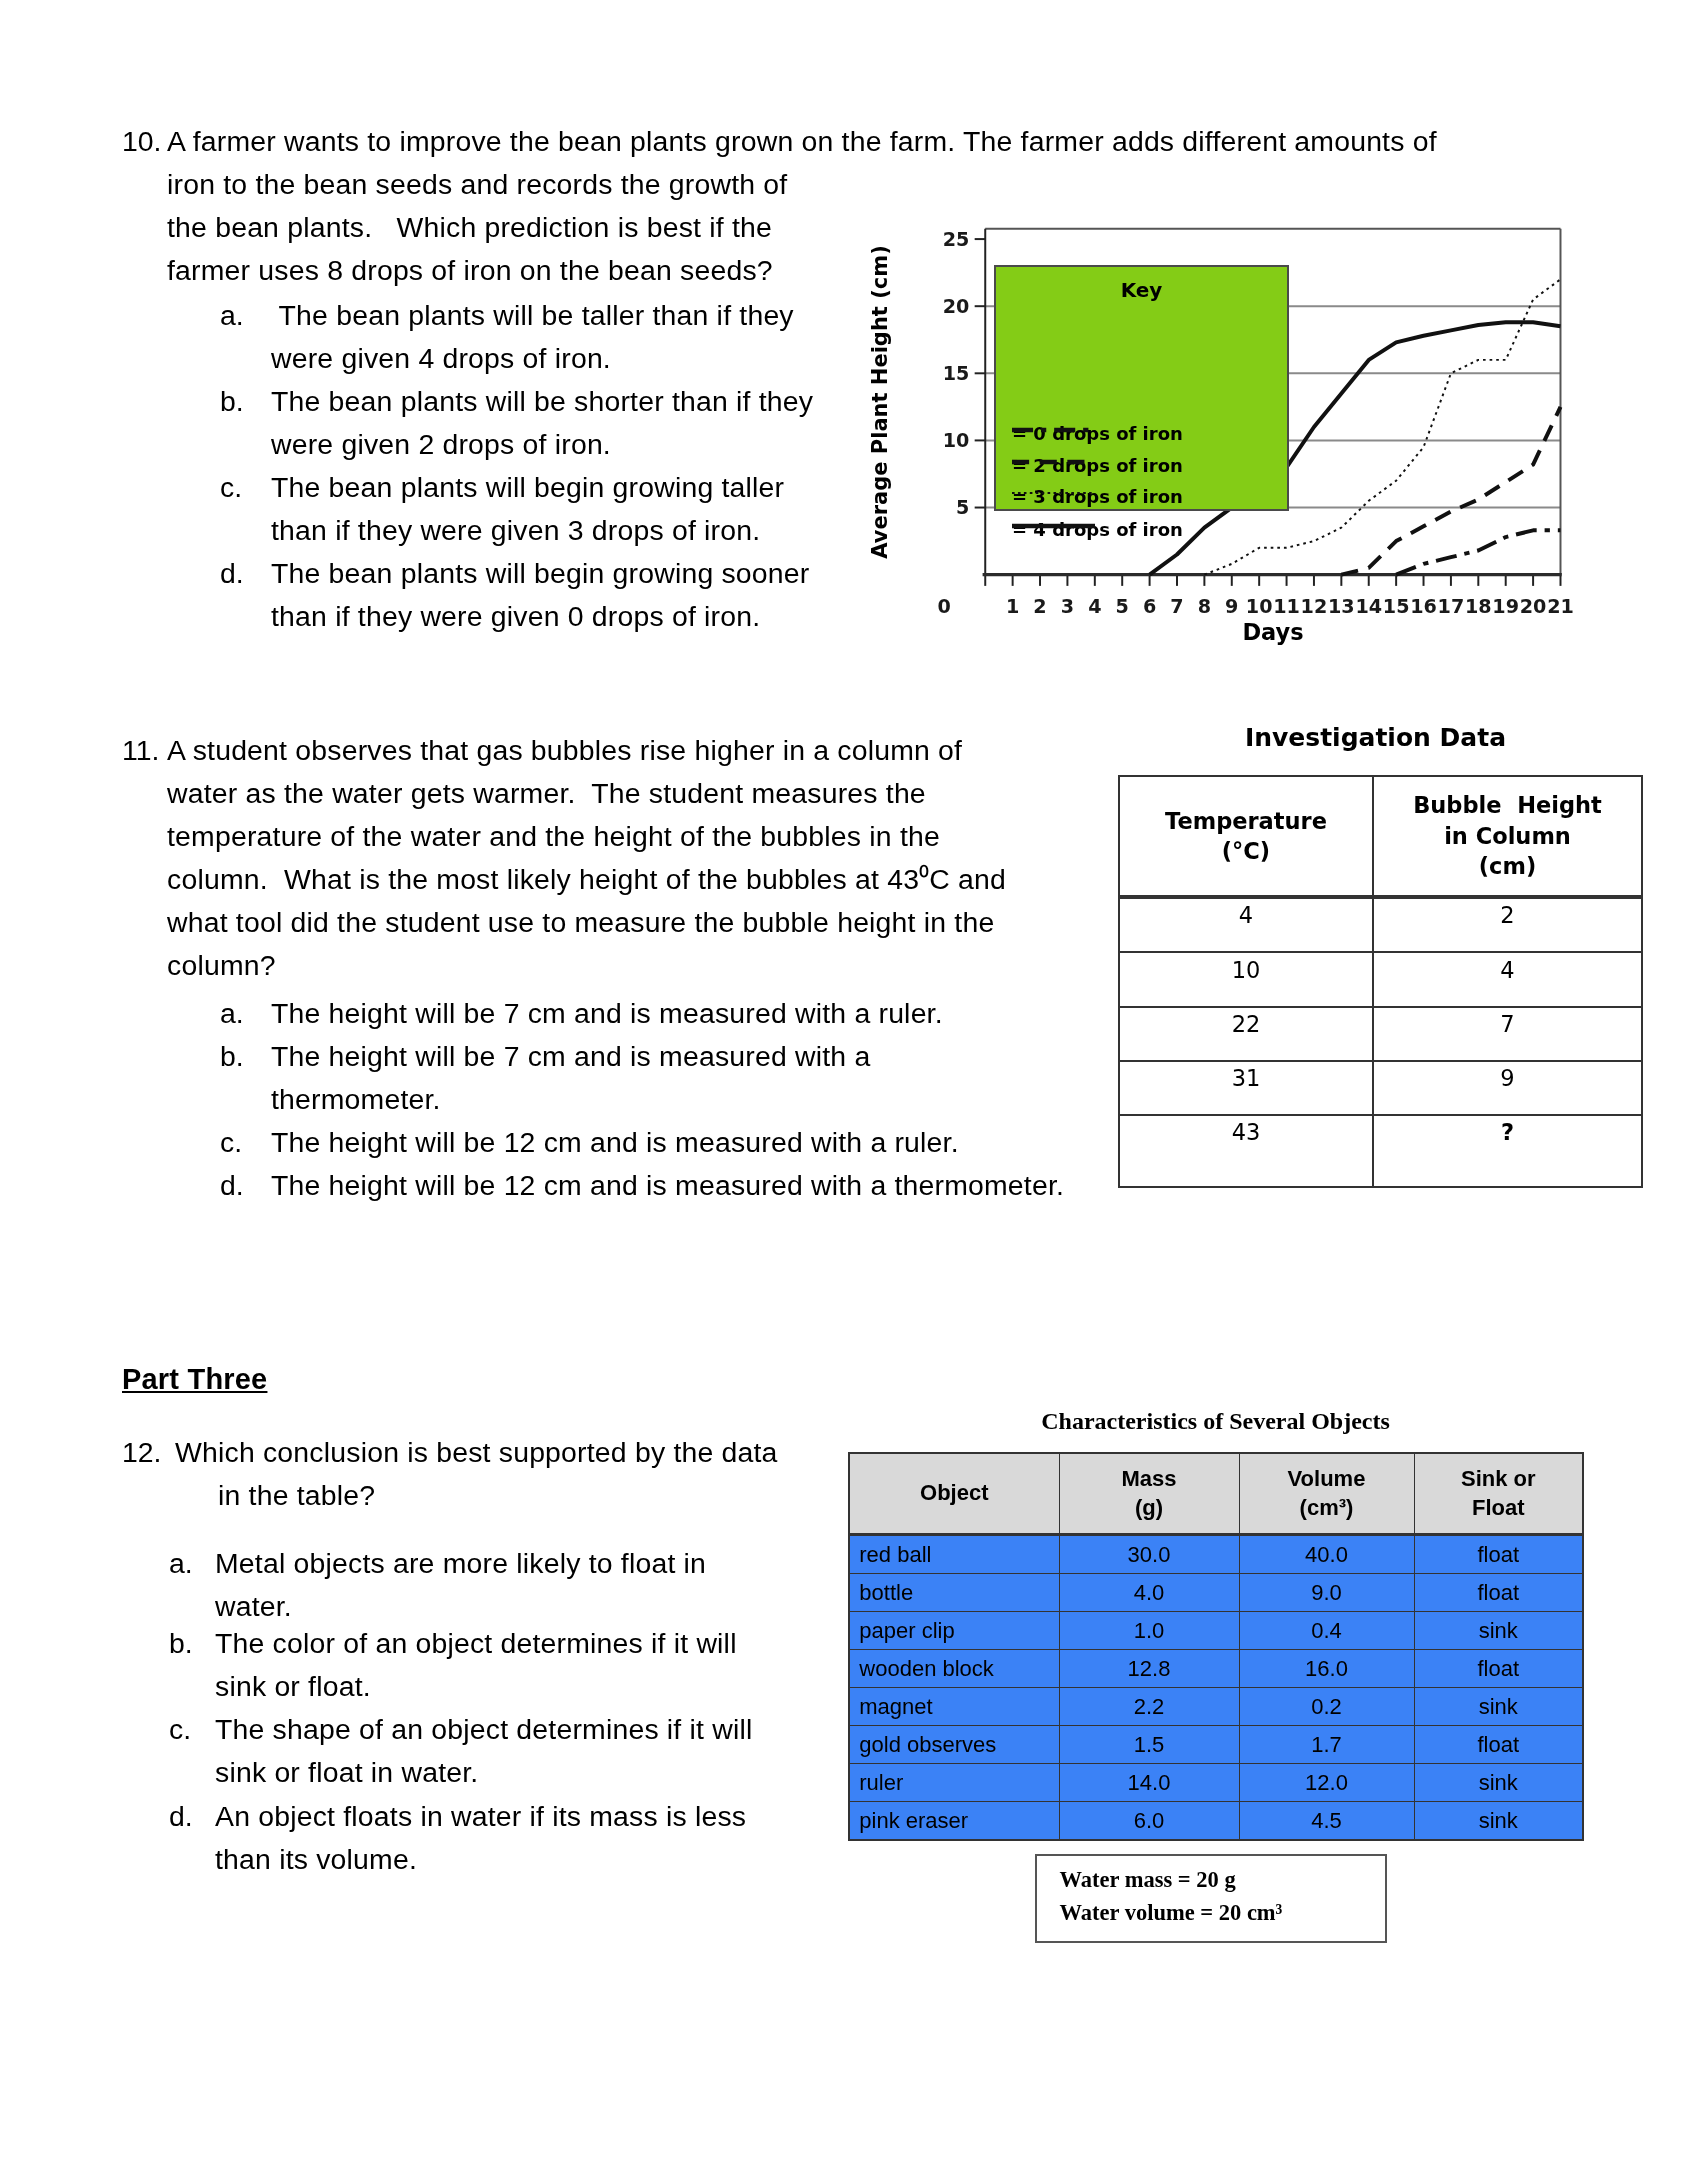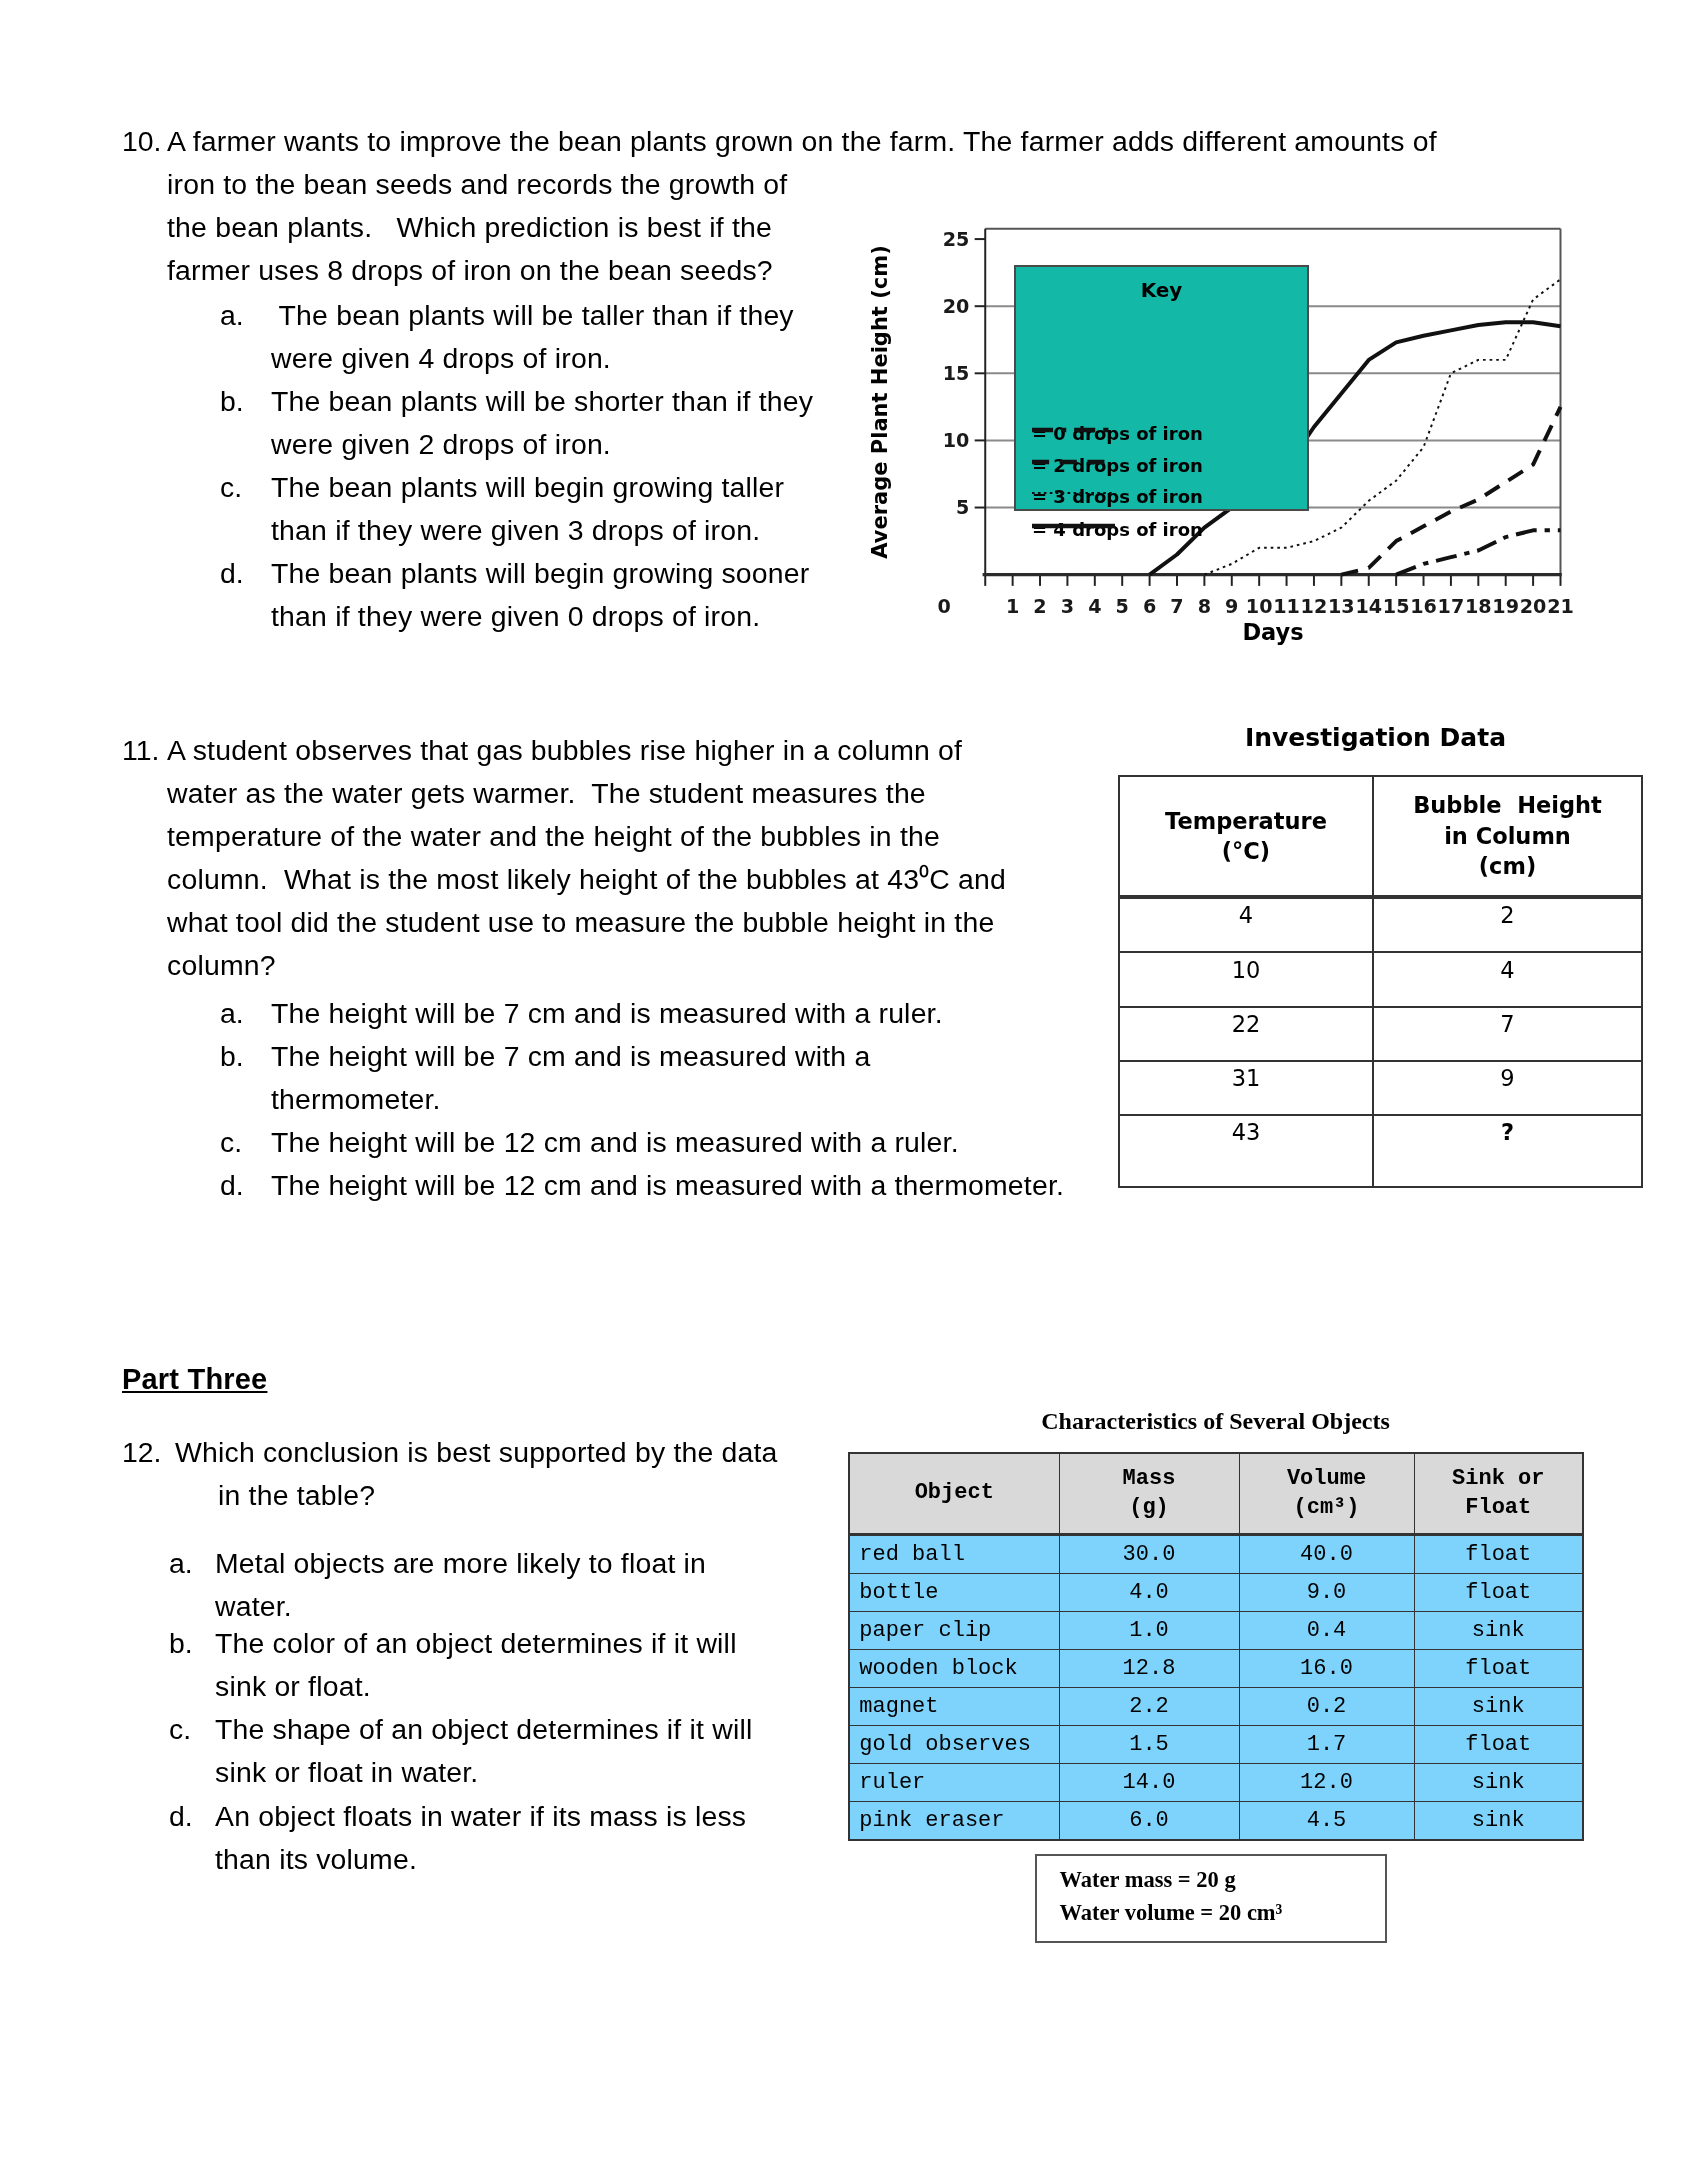--- a/index.html
+++ b/index.html
@@ -19,22 +19,22 @@
   .chart{position:absolute;left:853px;top:189px;width:767px;height:483px;}
   .chart-title{position:absolute;left:132px;top:9.3px;width:576px;text-align:center;
                font:700 22.5px "DejaVu Sans",sans-serif;}
   .chart-ylab{position:absolute;left:14.6px;top:386px;width:346px;text-align:center;
               transform:rotate(-90deg);transform-origin:0 0;
               font:700 21px "DejaVu Sans",sans-serif;}
   .chart-xlab{position:absolute;left:132px;top:430px;width:576px;text-align:center;
               font:700 22.5px "DejaVu Sans",sans-serif;}
   .chart svg{position:absolute;left:0;top:0;}
   .tick{font:700 29px "DejaVu Sans",sans-serif;fill:#1a1a1a;}
-  .keybox{position:absolute;left:141px;top:76px;width:295px;height:246px;background:#14b8a6;
-          border:2.6px solid #4a4a4a;box-sizing:border-box;margin-left:20px;}
+  .keybox{position:absolute;left:141px;top:76px;width:295px;height:246px;background:#84cc16;
+          border:2.6px solid #4a4a4a;box-sizing:border-box;}
   .key-title{margin-top:10.6px;text-align:center;font:700 20px "DejaVu Sans",sans-serif;}
   .key-row{position:absolute;left:16px;height:14.6px;display:flex;align-items:center;gap:9.3px;}
   .key-row span{font:700 18px "DejaVu Sans",sans-serif;white-space:pre;}
 
   
   .inv-title{position:absolute;left:1118px;top:723px;width:515px;text-align:center;
              font:700 25px "DejaVu Sans",sans-serif;}
   .inv-wrap{position:absolute;left:1118px;top:775px;}
   table.inv{border-collapse:collapse;table-layout:fixed;background:#fff;
             font-family:"DejaVu Sans",sans-serif;border:2.6px solid #333;}
@@ -44,22 +44,22 @@
   table.inv th+th{width:265px;}
   table.inv td{border:2px solid #333;font-size:22.5px;text-align:center;vertical-align:top;
                padding-top:3.3px;height:48px;}
   table.inv tr.last td{height:66px;}
   table.inv td.q{font-weight:700;}
 
   
   .obj-title{position:absolute;left:848px;top:1408px;width:735px;text-align:center;
              font:700 24px "Liberation Serif",serif;}
   .obj-wrap{position:absolute;left:848px;top:1452px;}
-  table.obj{border-collapse:collapse;table-layout:fixed;background:#7dd3fc;
-            font-family:Liberation Mono, monospace;border:2.6px solid #333;}
+  table.obj{border-collapse:collapse;table-layout:fixed;background:#3b82f6;
+            font-family:Liberation Sans, sans-serif;border:2.6px solid #333;}
   table.obj th{border:1.3px solid #333;border-bottom:3.3px solid #333;background:#d9d9d9;
                height:77px;font-size:22px;font-weight:700;text-align:center;
                vertical-align:middle;white-space:pre;line-height:1.3;}
   table.obj col.c0{width:210px;} table.obj col.c1{width:180px;}
   table.obj col.c2{width:175px;} table.obj col.c3{width:169px;}
   table.obj td{border:1.3px solid #333;height:37px;font-size:22px;text-align:center;
                vertical-align:middle;padding:0;}
   table.obj td.obj-name{text-align:left;padding-left:9.3px;}
 
   

